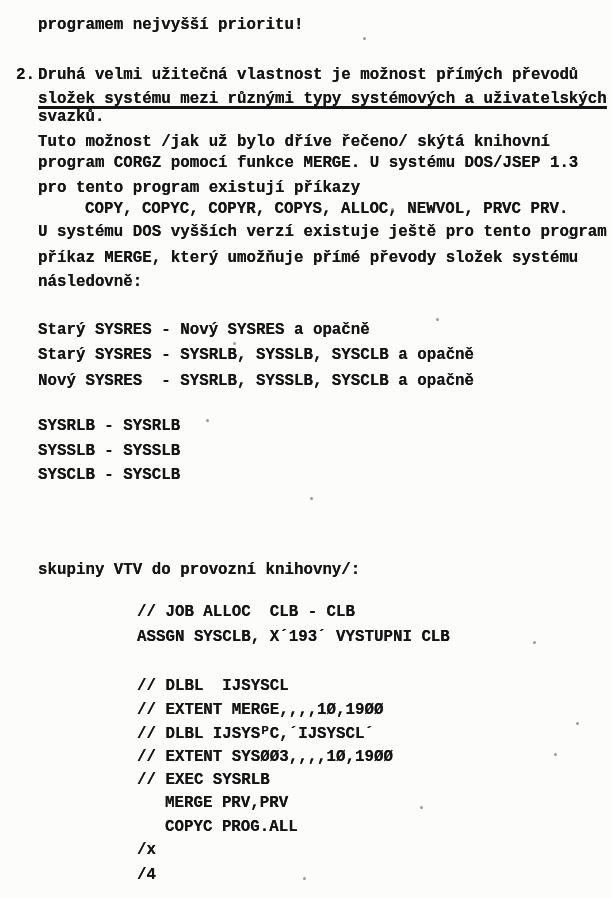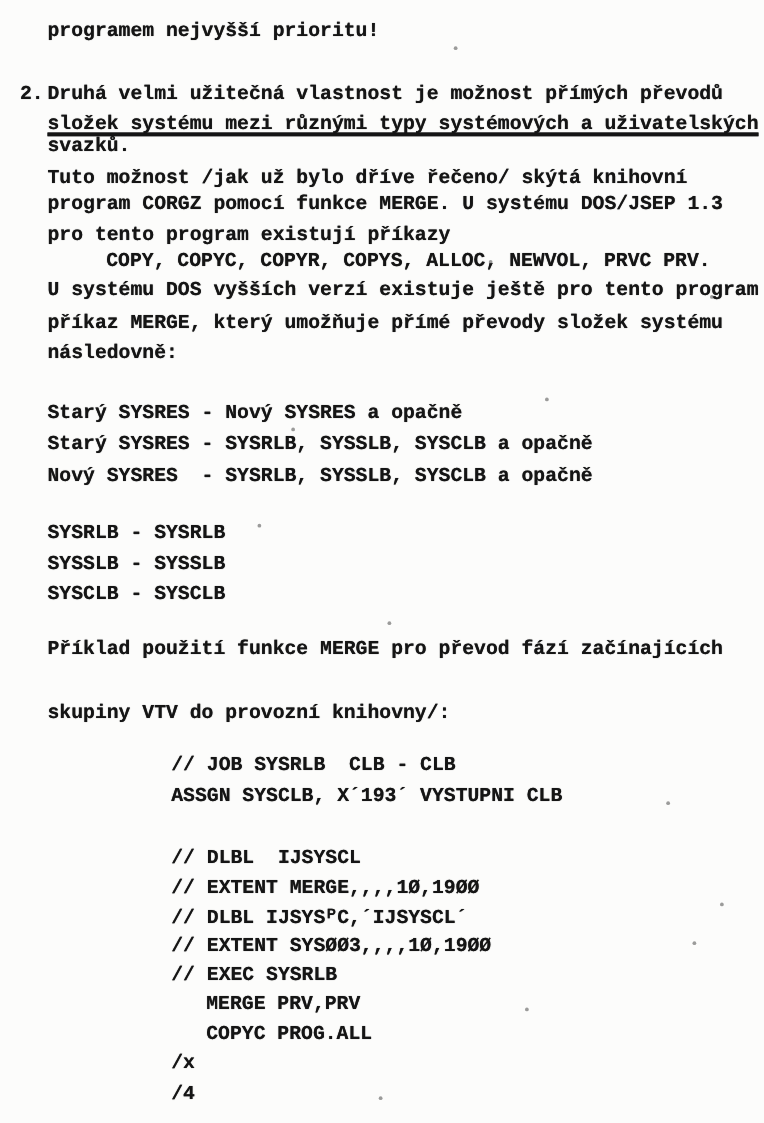--- a/index.html
+++ b/index.html
@@ -66,24 +66,23 @@
   <div class="ln" style="top:271px;left:38px">následovně:</div>
 
   <div class="ln" style="top:319px;left:38px">Starý SYSRES - Nový SYSRES a opačně</div>
   <div class="ln" style="top:344px;left:38px">Starý SYSRES - SYSRLB, SYSSLB, SYSCLB a opačně</div>
   <div class="ln" style="top:370px;left:38px">Nový SYSRES  - SYSRLB, SYSSLB, SYSCLB a opačně</div>
 
   <div class="ln" style="top:415px;left:38px">SYSRLB - SYSRLB</div>
   <div class="ln" style="top:440px;left:38px">SYSSLB - SYSSLB</div>
   <div class="ln" style="top:464px;left:38px">SYSCLB - SYSCLB</div>
 
-  <div class="ln" style="top:508px;left:38px">Příklad použití funkce MERGE pro převod fází začínajících</div>
   <div class="ln" style="top:559px;left:38px">skupiny VTV do provozní knihovny/:</div>
 
-  <div class="ln" style="top:601px;left:137px">// JOB SYSRLB  CLB - CLB</div>
+  <div class="ln" style="top:601px;left:137px">// JOB ALLOC  CLB - CLB</div>
   <div class="ln" style="top:626px;left:137px">ASSGN SYSCLB, X´193´ VYSTUPNI CLB</div>
   <div class="ln" style="top:675px;left:137px">// DLBL  IJSYSCL</div>
   <div class="ln" style="top:699px;left:137px">// EXTENT MERGE,,,,1Ø,19ØØ</div>
   <div class="ln" style="top:723px;left:137px">// DLBL IJSYSᴾC,´IJSYSCL´</div>
   <div class="ln" style="top:746px;left:137px">// EXTENT SYSØØ3,,,,1Ø,19ØØ</div>
   <div class="ln" style="top:769px;left:137px">// EXEC SYSRLB</div>
   <div class="ln" style="top:792px;left:165px">MERGE PRV,PRV</div>
   <div class="ln" style="top:816px;left:165px">COPYC PROG.ALL</div>
   <div class="ln" style="top:839px;left:137px">/x</div>
   <div class="ln" style="top:864px;left:137px">/4</div>

